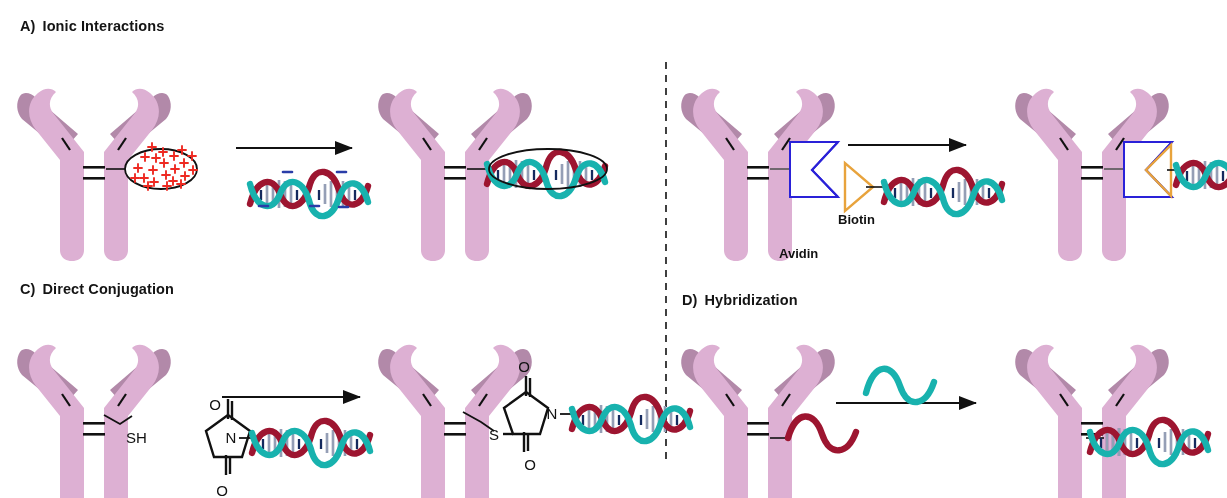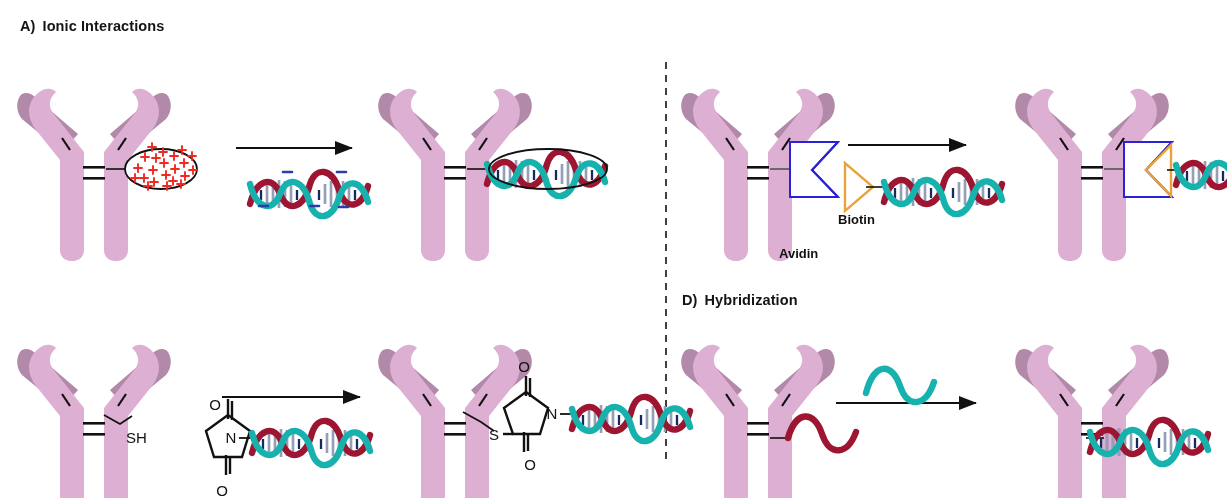--- a/index.html
+++ b/index.html
@@ -317,20 +317,23 @@
       <line x1="1094" y1="438" x2="1086" y2="438" stroke="#111" stroke-width="1.6"></line>
       <use href="#dna2" x="1090" y="418"></use>
     </g>
   </svg>
 
   <div class="panel-title" id="t-a">
     <span class="tag">A)</span><span>Ionic Interactions</span>
   </div>
 
 
+  <div class="panel-title" id="t-c">
+    <span class="tag">C)</span><span>Direct Conjugation</span>
+  </div>
 
   <div class="panel-title" id="t-d">
     <span class="tag">D)</span><span>Hybridization</span>
   </div>
 
   <div class="chemlabel" id="lbl-avidin">Avidin</div>
   <div class="chemlabel" id="lbl-biotin">Biotin</div>
 
 </div>
 

